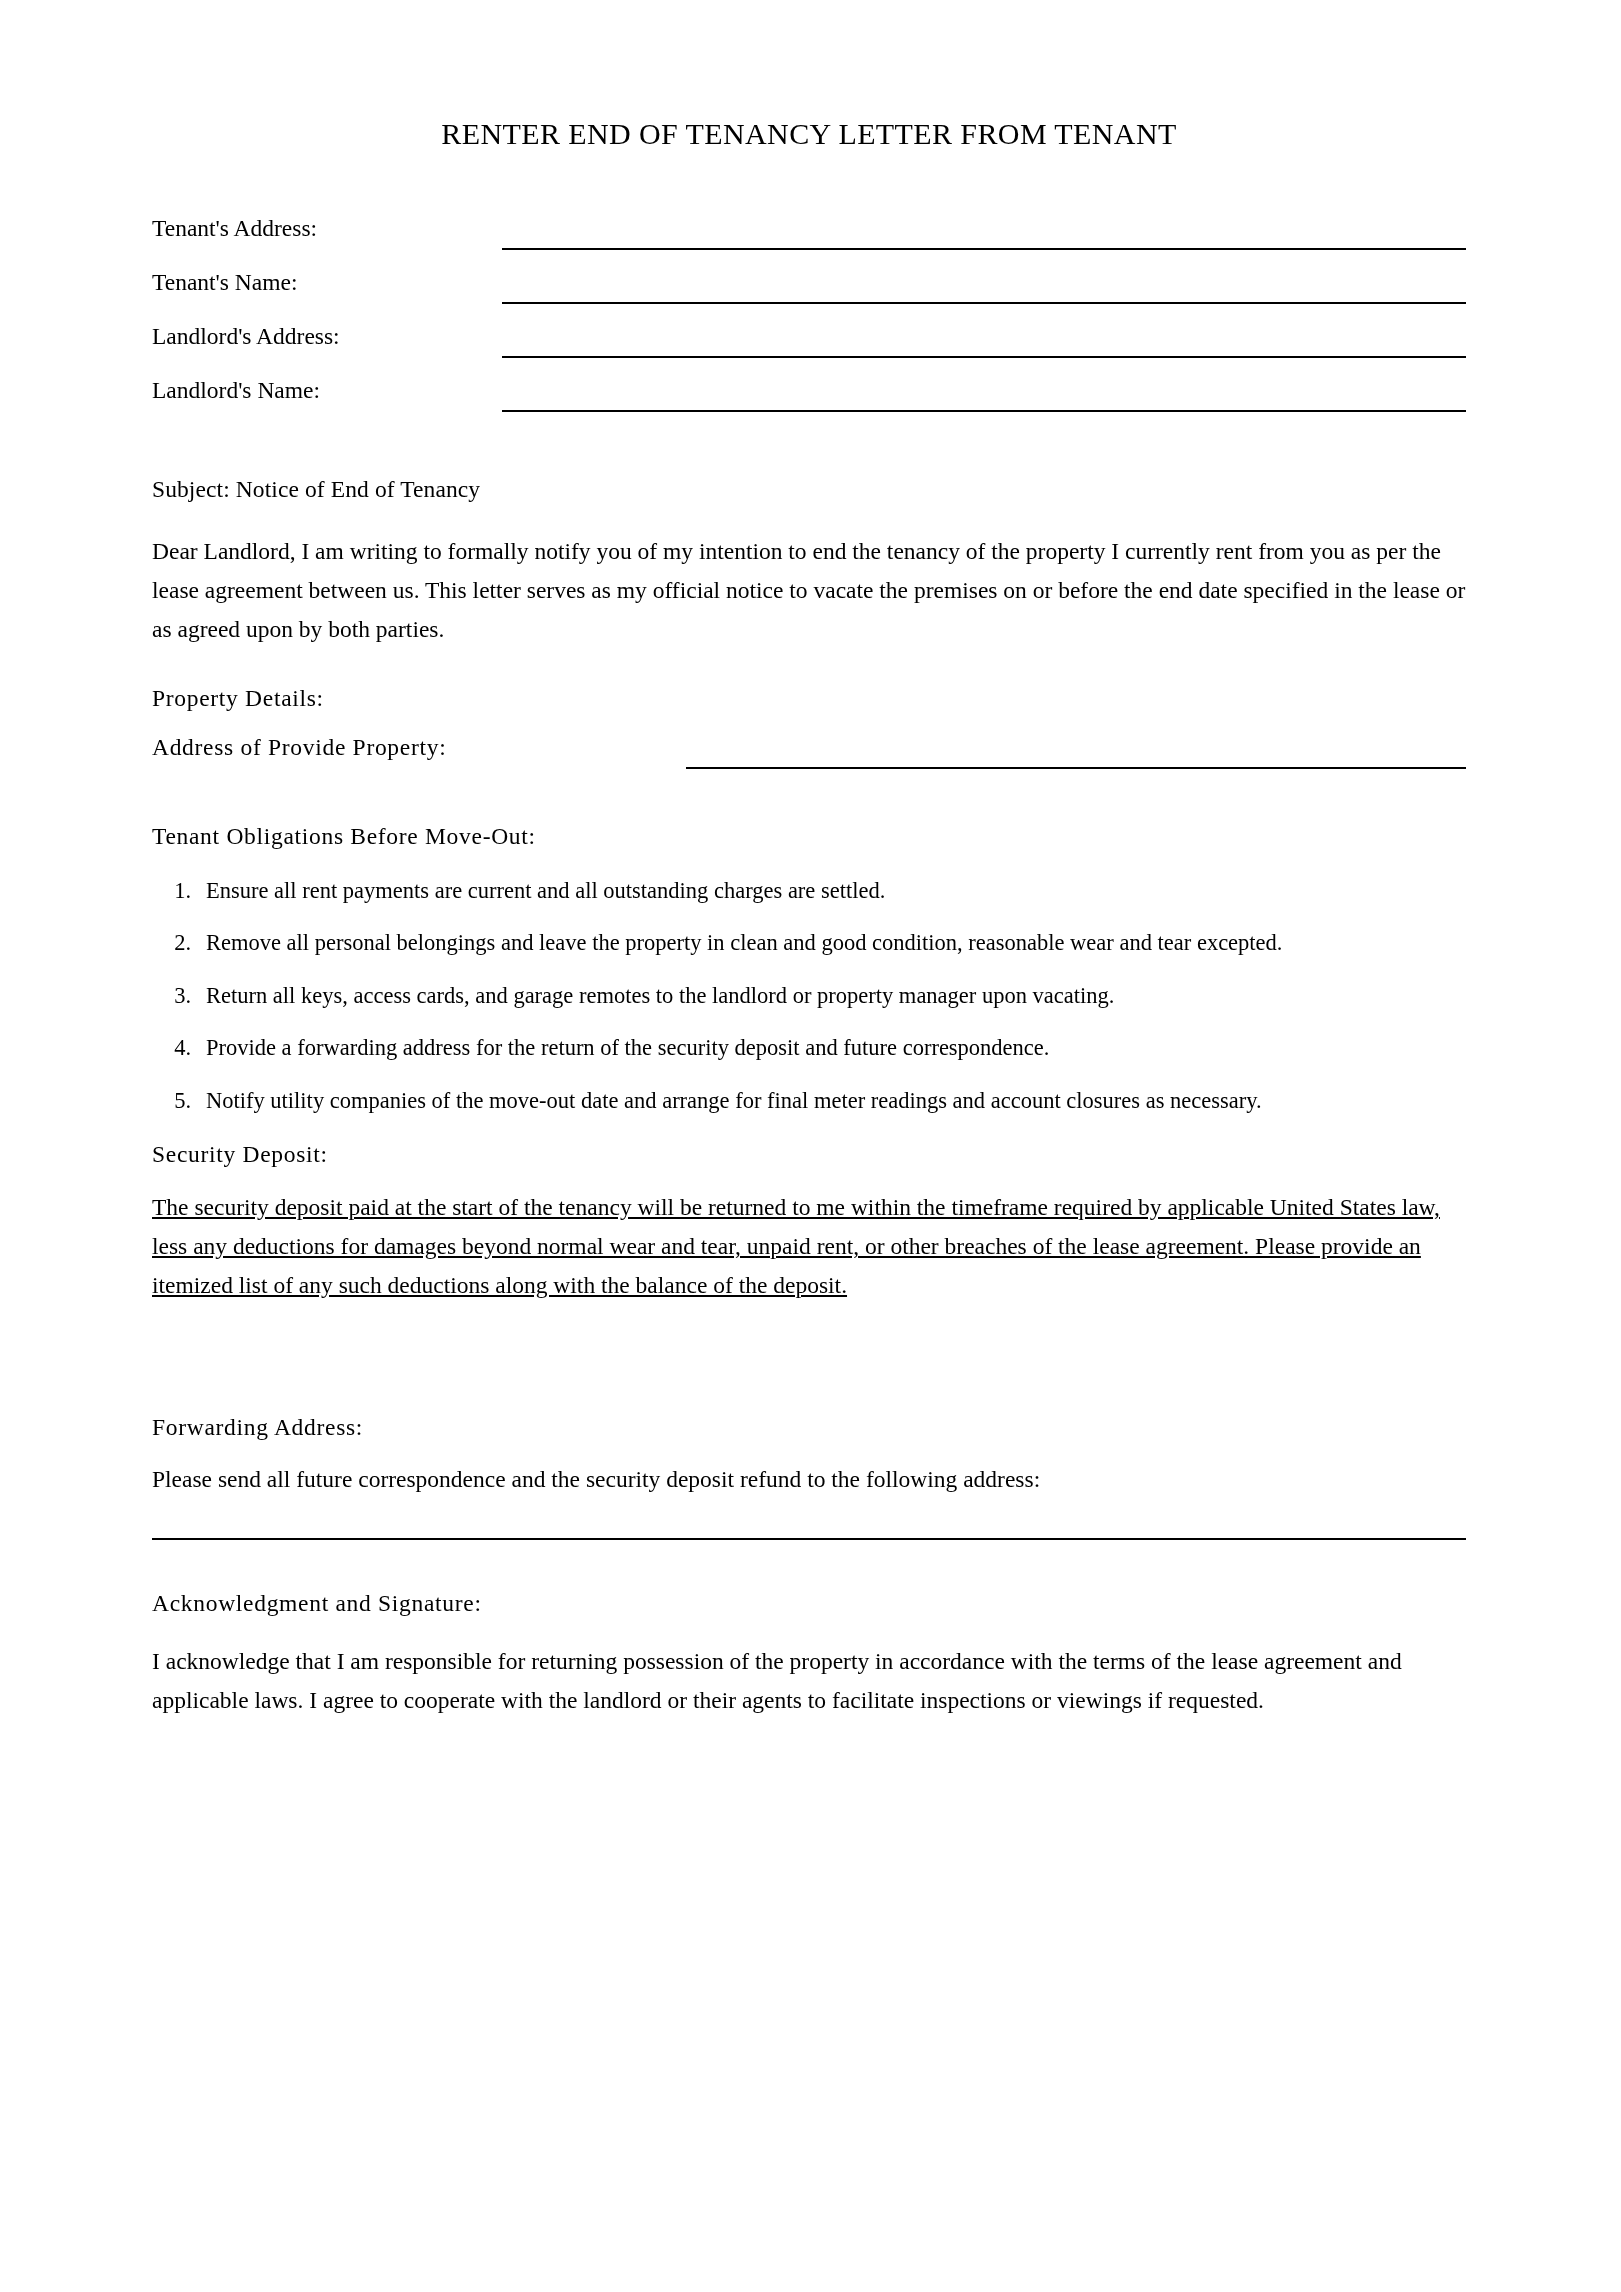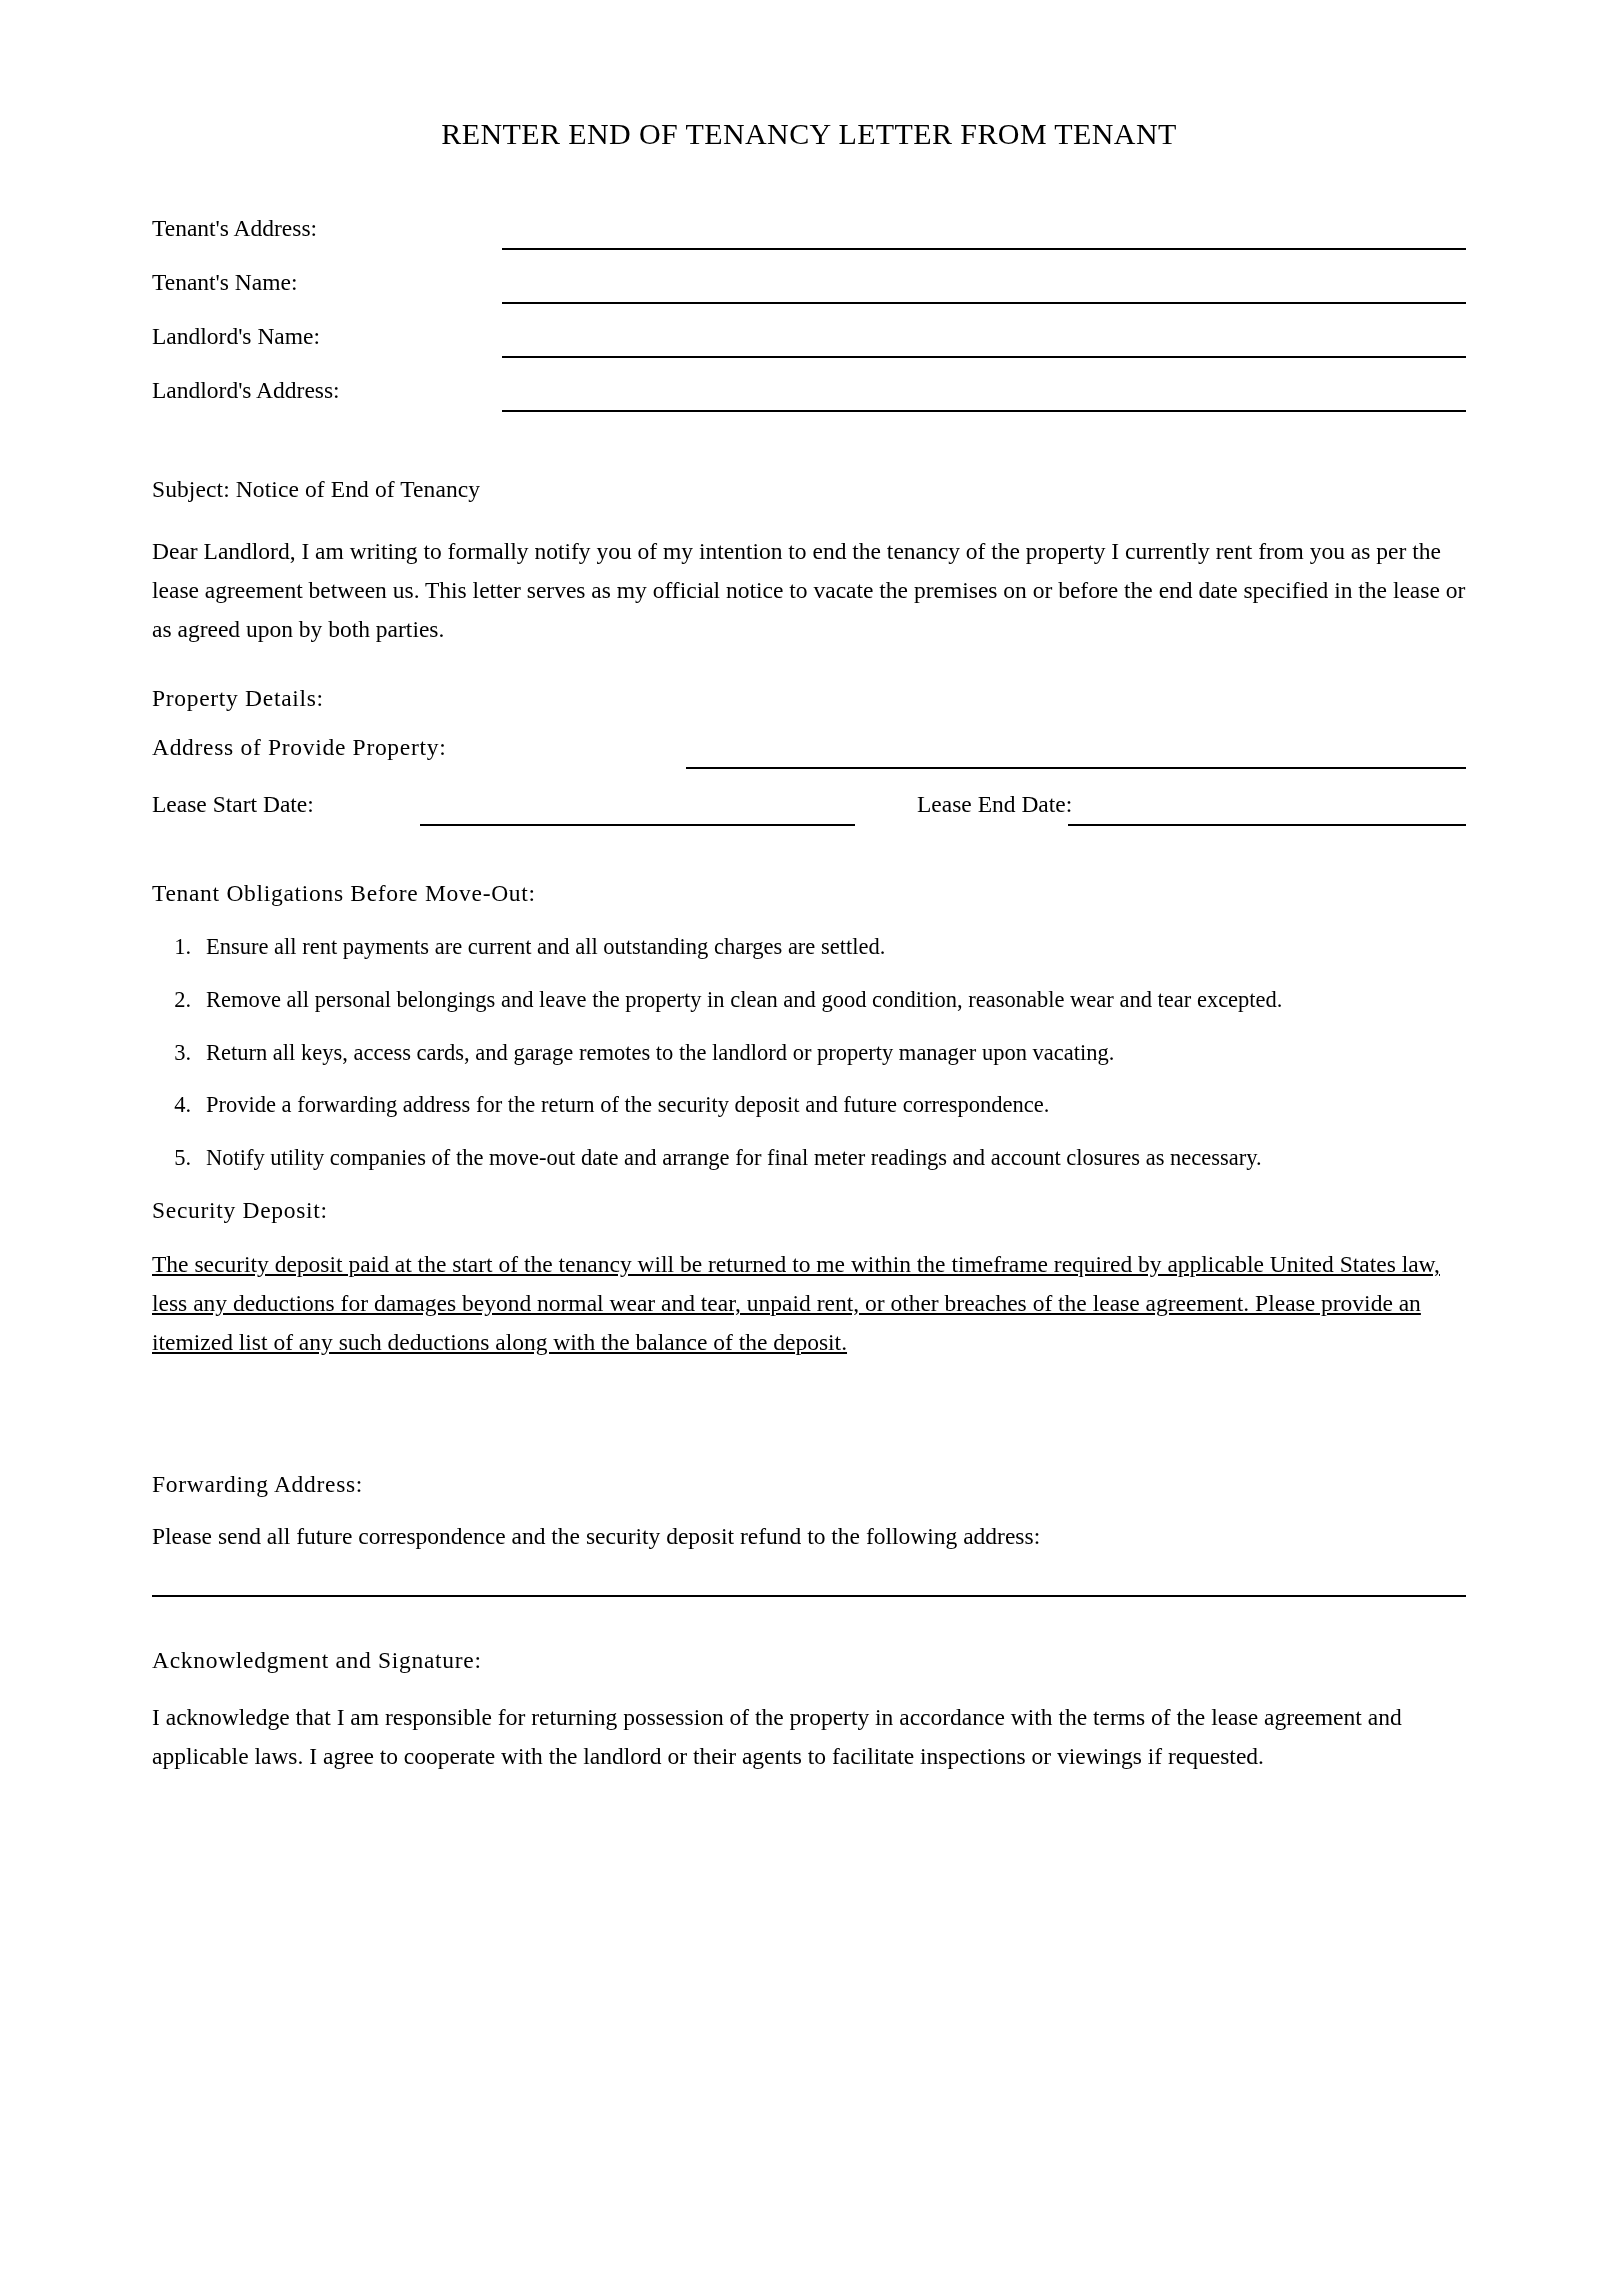--- a/index.html
+++ b/index.html
@@ -196,49 +196,43 @@
         <span class="field-label">Tenant's Address:</span>
         <span class="field-rule"></span>
       </div>
 
       <div class="field-row">
         <span class="field-label">Tenant's Name:</span>
         <span class="field-rule"></span>
       </div>
 
       <div class="field-row">
+        <span class="field-label">Landlord's Address:</span>
+        <span class="field-rule"></span>
+      </div>
+
+      <div class="field-row">
         <span class="field-label">Landlord's Name:</span>
-        <span class="field-rule"></span>
-      </div>
-
-      <div class="field-row">
-        <span class="field-label">Landlord's Address:</span>
         <span class="field-rule"></span>
       </div>
 
     </div>
 
     <div class="subject">Subject: Notice of End of Tenancy</div>
 
     <p class="para">Dear Landlord, I am writing to formally notify you of my intention to end the tenancy of the property I currently rent from you as per the lease agreement between us. This letter serves as my official notice to vacate the premises on or before the end date specified in the lease or as agreed upon by both parties.</p>
 
     <div class="section-heading">Property Details:</div>
 
     <div class="prop-details" style="margin-top:17.6px;">
       <div class="prop-row">
         <span class="prop-label">Address of Provide Property:</span>
         <span class="prop-rule-address"></span>
       </div>
 
-      <div class="lease-row">
-        <span class="lease-start-label">Lease Start Date:</span>
-        <span class="lease-start-rule"></span>
-        <span class="lease-end-label">Lease End Date:</span>
-        <span class="lease-end-rule"></span>
-      </div>
     </div>
 
     <div class="section-heading" style="margin-top:41px;">Tenant Obligations Before Move-Out:</div>
 
     <ol class="obligations">
       <li class="obligation-item">
         <span class="obligation-num">1.</span>
         <span>Ensure all rent payments are current and all outstanding charges are settled.</span>
       </li>
       <li class="obligation-item">

